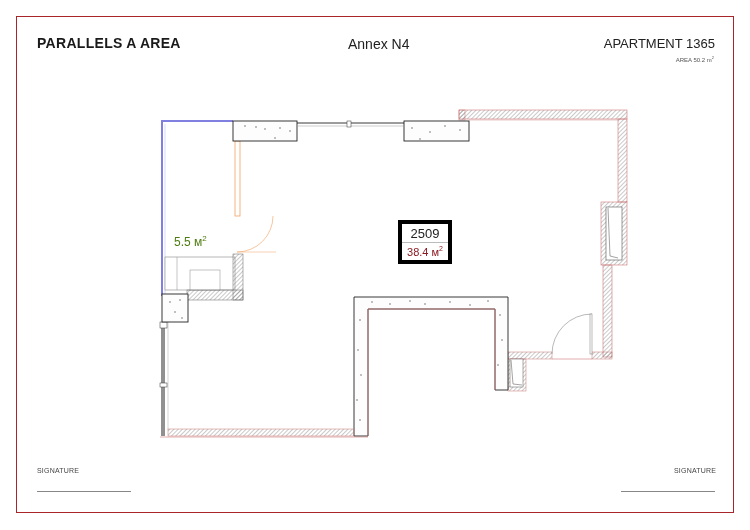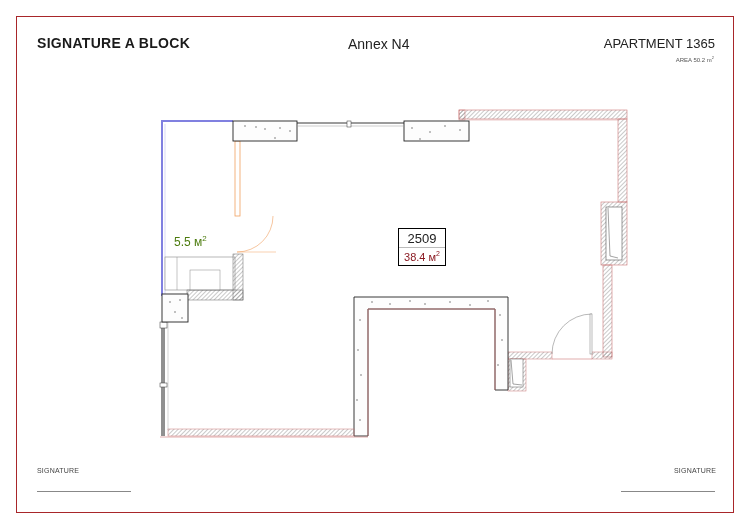--- a/index.html
+++ b/index.html
@@ -8,31 +8,31 @@
   .brand { position: absolute; left: 37px; top: 35px; font-size: 14px; font-weight: bold; letter-spacing: 0.3px; color: #1a1a1a; }
   .annex { position: absolute; left: 348px; top: 36px; font-size: 14px; color: #222; }
   .apt { position: absolute; right: 35px; top: 36px; font-size: 13px; color: #222; text-align: right; }
   .area-small { position: absolute; right: 36px; top: 55px; font-size: 6px; color: #555; }
   .area-small sup { font-size: 4px; }
   .sig { position: absolute; font-size: 7px; color: #444; letter-spacing: 0.2px; }
   .sig-line { position: absolute; height: 1px; background: #888; width: 94px; }
   svg.plan { position: absolute; left: 0; top: 0; }
   .room-label { position: absolute; font-size: 12px; color: #4d7c0f; }
   .room-label sup { font-size: 8px; }
-  .apt-box { position: absolute; left: 398px; top: 228px; width: 46px; border: 1px solid #000000; text-align: center; background: #fff; }
+  .apt-box { position: absolute; left: 398px; top: 220px; width: 46px; border: 4px solid #000000; text-align: center; background: #fff; }
   .apt-box .num { font-size: 13px; color: #222; padding: 2px 0 1px 0; border-bottom: 1px solid #bbb; }
   .apt-box .ar { font-size: 11px; color: #8b1a22; padding: 2px 0; }
   .apt-box .ar sup { font-size: 7px; }
 </style>
 </head>
 <body>
 
 <div class="frame"></div>
 
-<div class="brand">SIGNATURE A BLOCK</div>
+<div class="brand">PARALLELS A AREA</div>
 <div class="annex">Annex N4</div>
 <div class="apt">APARTMENT 1365</div>
 <div class="area-small"><span>AREA 50.2 m</span><sup>2</sup></div>
 
 <svg class="plan" width="750" height="530" viewBox="0 0 750 530" xmlns="http://www.w3.org/2000/svg">
   <defs>
     <pattern id="hatch" patternUnits="userSpaceOnUse" width="3" height="3" patternTransform="rotate(45)">
       <line x1="0" y1="0" x2="0" y2="3" stroke="#777" stroke-width="0.8"></line>
     </pattern>
   </defs>

